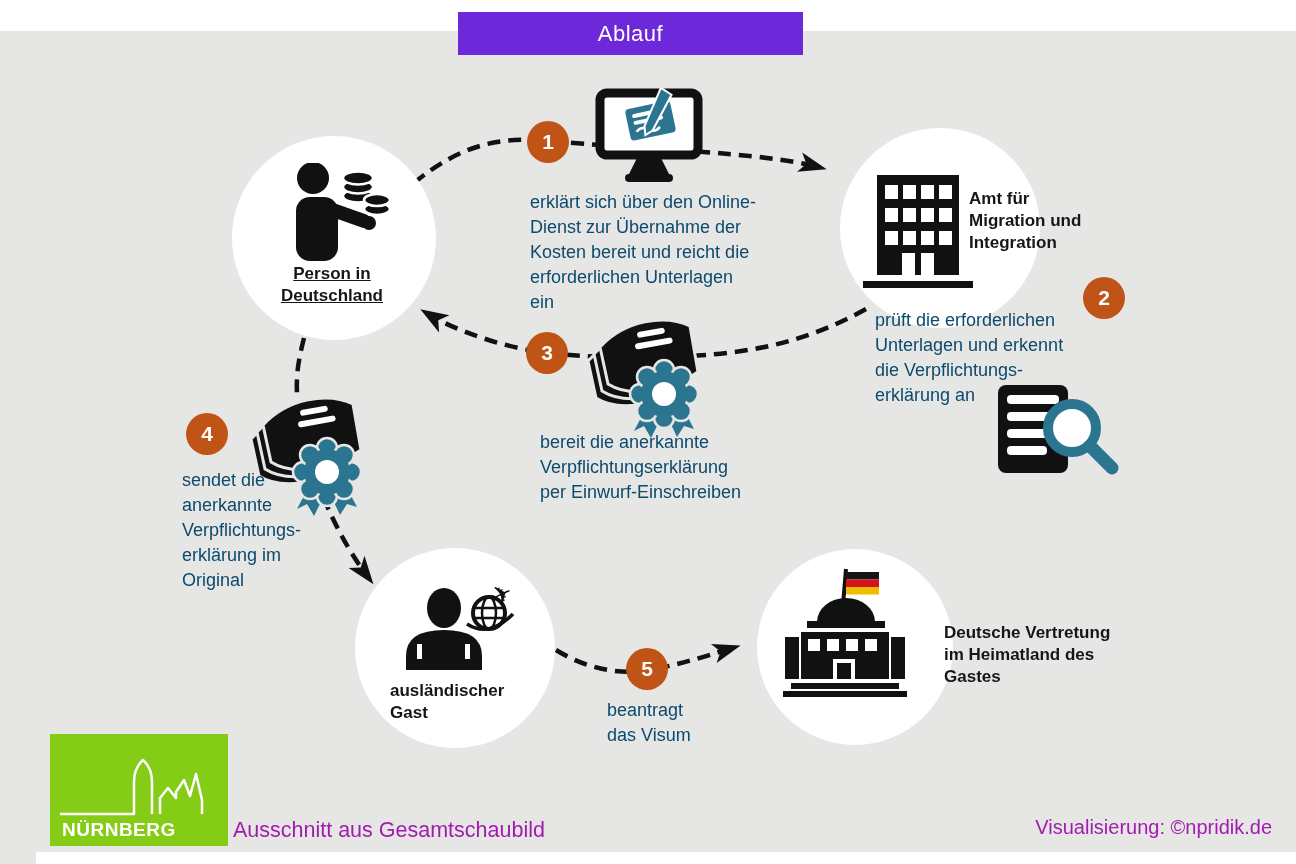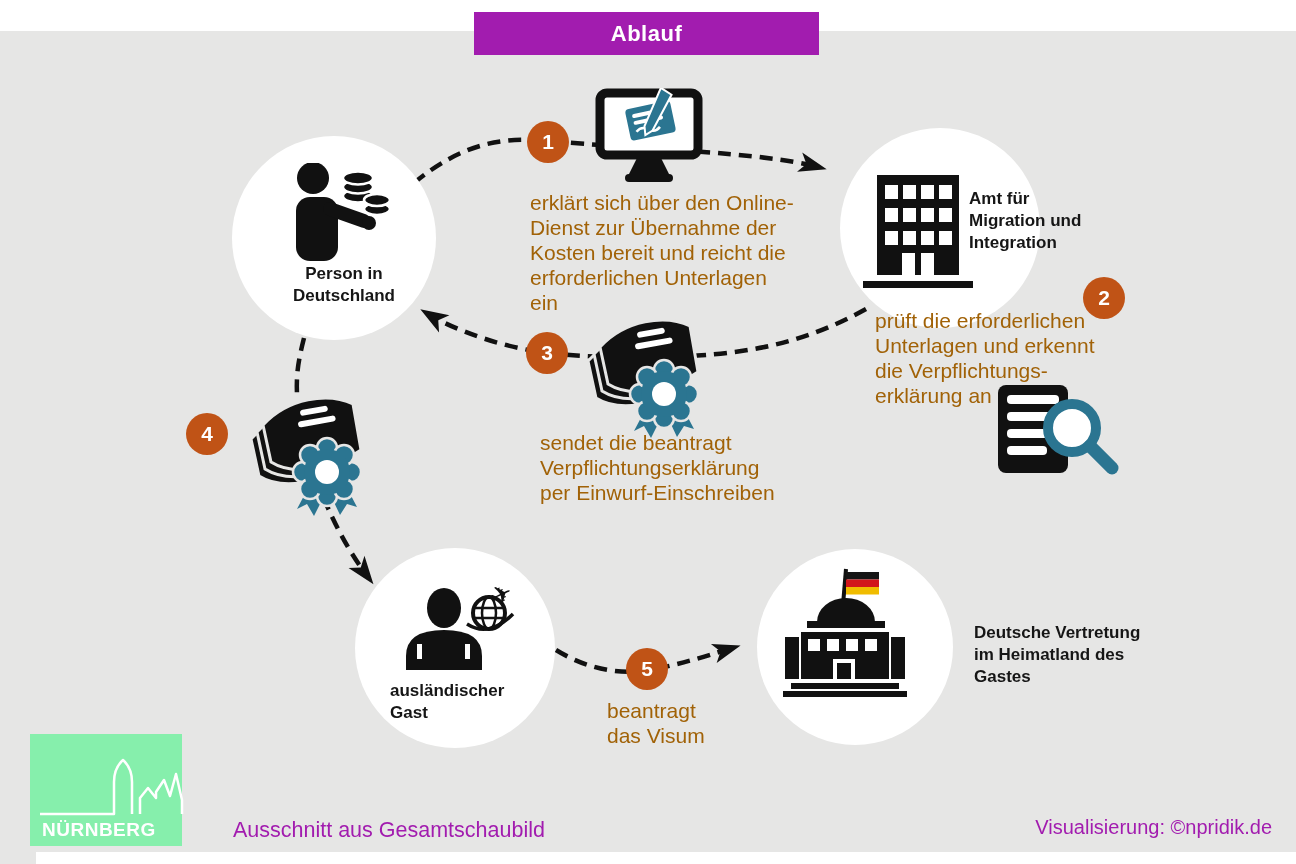--- a/index.html
+++ b/index.html
@@ -3,39 +3,39 @@
 <meta charset="utf-8">
 <style>
   html,body{margin:0;padding:0;}
   #canvas{
     position:relative;width:1296px;height:864px;background:#ffffff;overflow:hidden;
     font-family:"Liberation Sans","DejaVu Sans",sans-serif;
   }
   .bg-gray{position:absolute;left:0;top:31px;width:1296px;height:821px;background:#E6E6E5;}
   .bg-gray-notch{position:absolute;left:0;top:852px;width:36px;height:12px;background:#E6E6E5;}
   .title-banner{
-    position:absolute;left:474px;top:12px;width:345px;height:43px;background:#a21caf;
-    color:#ffffff;font-size:22px;font-weight:bold;display:flex;align-items:center;justify-content:center;
+    position:absolute;left:458px;top:12px;width:345px;height:43px;background:#6d28d9;
+    color:#ffffff;font-size:22px;font-weight:normal;display:flex;align-items:center;justify-content:center;
     letter-spacing:0.5px;
   }
   .arrows{position:absolute;left:0;top:0;}
   .node-circle{position:absolute;border-radius:50%;background:#ffffff;}
   .icon{position:absolute;line-height:0;}
   .badge{
     position:absolute;width:42px;height:42px;border-radius:50%;background:#C05316;
     color:#fff;font-size:21px;font-weight:bold;display:flex;align-items:center;justify-content:center;
   }
   .step-text{
-    position:absolute;color:#a16207;font-size:21px;line-height:25px;white-space:pre-line;
+    position:absolute;color:#0c4a6e;font-size:18px;line-height:25px;white-space:pre-line;
   }
   .node-label{
     position:absolute;color:#161616;font-size:17px;line-height:22px;font-weight:bold;white-space:pre-line;
   }
   .label-center{text-align:center;}
-  .logo{position:absolute;left:30px;top:734px;width:152px;height:112px;background:#86efac;}
+  .logo{position:absolute;left:50px;top:734px;width:178px;height:112px;background:#84cc16;}
   .caption{position:absolute;left:233px;top:818px;color:#a21caf;font-size:21.5px;}
   .credit{position:absolute;right:24px;top:816px;color:#a21caf;font-size:20px;}
 </style>
 </head>
 <body>
 
 <div id="canvas">
 
   <div class="bg-gray"></div>
   <div class="bg-gray-notch"></div>
@@ -72,21 +72,21 @@
       <circle cx="77" cy="60" r="7" fill="#111"></circle>
       <g fill="#111" stroke="#fff" stroke-width="2.5">
         <ellipse cx="66" cy="33" rx="15" ry="6.5"></ellipse>
         <ellipse cx="66" cy="24" rx="15" ry="6.5"></ellipse>
         <ellipse cx="66" cy="15" rx="15" ry="6.5"></ellipse>
         <ellipse cx="85" cy="46" rx="13" ry="6"></ellipse>
         <ellipse cx="85" cy="37" rx="13" ry="6"></ellipse>
       </g>
     </svg>
   </span>
-  <div class="node-label label-center" style="left:252px;top:263px;width:184px;">Person in
+  <div class="node-label label-center" style="left:240px;top:263px;width:184px;text-decoration:underline;">Person in
 Deutschland</div>
 
   <span class="icon" style="left:595px;top:88px;">
     <svg width="108" height="97" viewBox="0 0 108 97">
       <rect x="5" y="5" width="98" height="62" rx="7" fill="#fff" stroke="#111" stroke-width="9"></rect>
       <polygon points="42,70 66,70 74,86 34,86" fill="#111"></polygon>
       <rect x="30" y="86" width="48" height="8" rx="4" fill="#111"></rect>
       <g transform="translate(28,14) rotate(-12)">
         <rect x="0" y="8" width="46" height="32" rx="4" fill="#2B7591"></rect>
         <rect x="6" y="14" width="22" height="4" rx="2" fill="#fff"></rect>
@@ -180,21 +180,21 @@
         </g>
         <circle cx="84" cy="82" r="23" fill="#2B7591"></circle>
         <circle cx="84" cy="82" r="12" fill="#fff"></circle>
       </g>
     </svg>
   </span>
 
   <div class="badge" style="left:526px;top:332px;">
     <span>3</span>
   </div>
-  <div class="step-text" style="left:540px;top:430px;width:245px;">sendet die beantragt
+  <div class="step-text" style="left:540px;top:430px;width:245px;">bereit die anerkannte
 Verpflichtungserklärung
 per Einwurf-Einschreiben</div>
 
   <span class="icon" style="left:243px;top:390px;">
     <svg width="135" height="128" viewBox="0 0 135 128">
       <g>
         <path d="M20,35 C45,8 85,2 110,14 L118,60 C90,80 50,86 28,72 Z" transform="translate(-12,14)" fill="#111" stroke="#E6E6E5" stroke-width="3"></path>
         <path d="M20,35 C45,8 85,2 110,14 L118,60 C90,80 50,86 28,72 Z" transform="translate(-6,7)" fill="#111" stroke="#E6E6E5" stroke-width="3"></path>
         <path d="M20,35 C45,8 85,2 110,14 L118,60 C90,80 50,86 28,72 Z" fill="#111" stroke="#E6E6E5" stroke-width="3"></path>
         <g transform="rotate(-10 70 27)" fill="#fff">
@@ -217,20 +217,25 @@
         </g>
         <circle cx="84" cy="82" r="23" fill="#2B7591"></circle>
         <circle cx="84" cy="82" r="12" fill="#fff"></circle>
       </g>
     </svg>
   </span>
 
   <div class="badge" style="left:186px;top:413px;">
     <span>4</span>
   </div>
+  <div class="step-text" style="left:182px;top:468px;width:150px;">sendet die
+anerkannte
+Verpflichtungs-
+erklärung im
+Original</div>
 
   <span class="icon" style="left:403px;top:586px;">
     <svg width="115" height="84" viewBox="0 0 115 84">
       <ellipse cx="41" cy="22" rx="17" ry="20" fill="#111"></ellipse>
       <path d="M3,84 L3,70 Q3,44 41,44 Q79,44 79,70 L79,84 Z" fill="#111"></path>
       <rect x="14" y="58" width="5" height="15" fill="#fff"></rect>
       <rect x="62" y="58" width="5" height="15" fill="#fff"></rect>
       <g stroke="#111" fill="none">
         <circle cx="86" cy="27" r="16" stroke-width="4"></circle>
         <ellipse cx="86" cy="27" rx="7" ry="16" stroke-width="2.5"></ellipse>
@@ -267,21 +272,21 @@
           <rect x="44" y="74" width="12" height="12"></rect>
         <rect x="63" y="74" width="12" height="12"></rect>
           <rect x="82" y="74" width="12" height="12"></rect>
         <rect x="50" y="94" width="22" height="20"></rect>
       </g>
       <rect x="54" y="98" width="14" height="16" fill="#111"></rect>
       <rect x="8" y="118" width="108" height="6" fill="#111"></rect>
       <rect x="0" y="126" width="124" height="6" fill="#111"></rect>
     </svg>
   </span>
-  <div class="node-label" style="left:974px;top:622px;width:205px;">Deutsche Vertretung
+  <div class="node-label" style="left:944px;top:622px;width:205px;">Deutsche Vertretung
 im Heimatland des
 Gastes</div>
 
   <div class="logo">
     <svg width="162" height="112" viewBox="0 0 162 112">
       <path d="M10,80 H84 V48 Q84,34 93,26 Q102,34 102,48 V80" fill="none" stroke="#fff" stroke-width="2.5" stroke-linejoin="round"></path>
       <path d="M110,80 V64 L118,54 L126,64 V58 L134,46 L140,62 L146,40 L152,66 V80" fill="none" stroke="#fff" stroke-width="2.5" stroke-linejoin="round"></path>
       <text x="12" y="102" fill="#fff" font-size="19" font-weight="bold" letter-spacing="0.5" font-family="'Liberation Sans',sans-serif">NÜRNBERG</text>
     </svg>
   </div>

